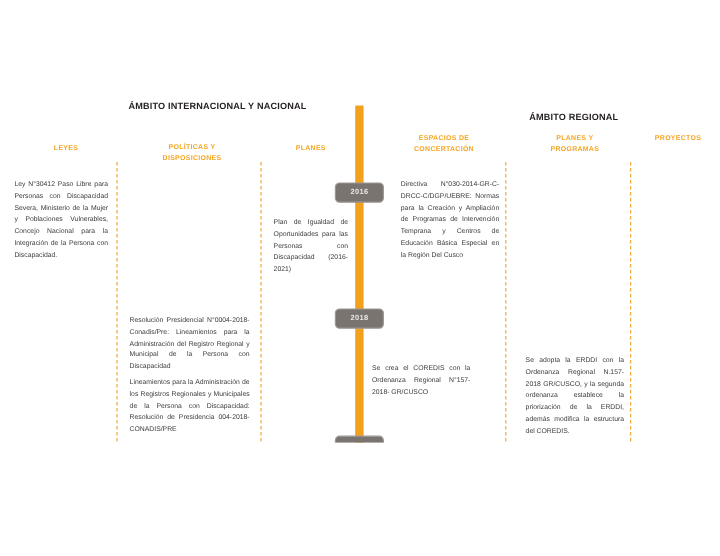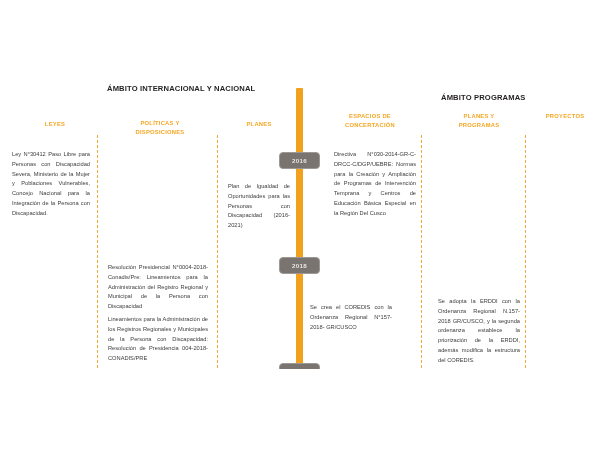--- a/index.html
+++ b/index.html
@@ -113,21 +113,21 @@
   .ym-2016 { top: 152px; }
   .ym-2018 { top: 257px; }
   .ym-2019 { top: 363px; }
 </style>
 </head>
 <body>
 
 <div id="canvas">
 
   <div class="scope-title scope-intl">ÁMBITO INTERNACIONAL Y NACIONAL</div>
-  <div class="scope-title scope-reg">ÁMBITO PROGRAMAS</div>
+  <div class="scope-title scope-reg">ÁMBITO REGIONAL</div>
 
   <div class="timeline-bar"></div>
 
   <div class="col-divider d1"></div>
   <div class="col-divider d2"></div>
   <div class="col-divider d4"></div>
   <div class="col-divider d5"></div>
 
   <div class="col-header ch-leyes">LEYES</div>
   <div class="col-header ch-politicas">POLÍTICAS Y DISPOSICIONES</div>

